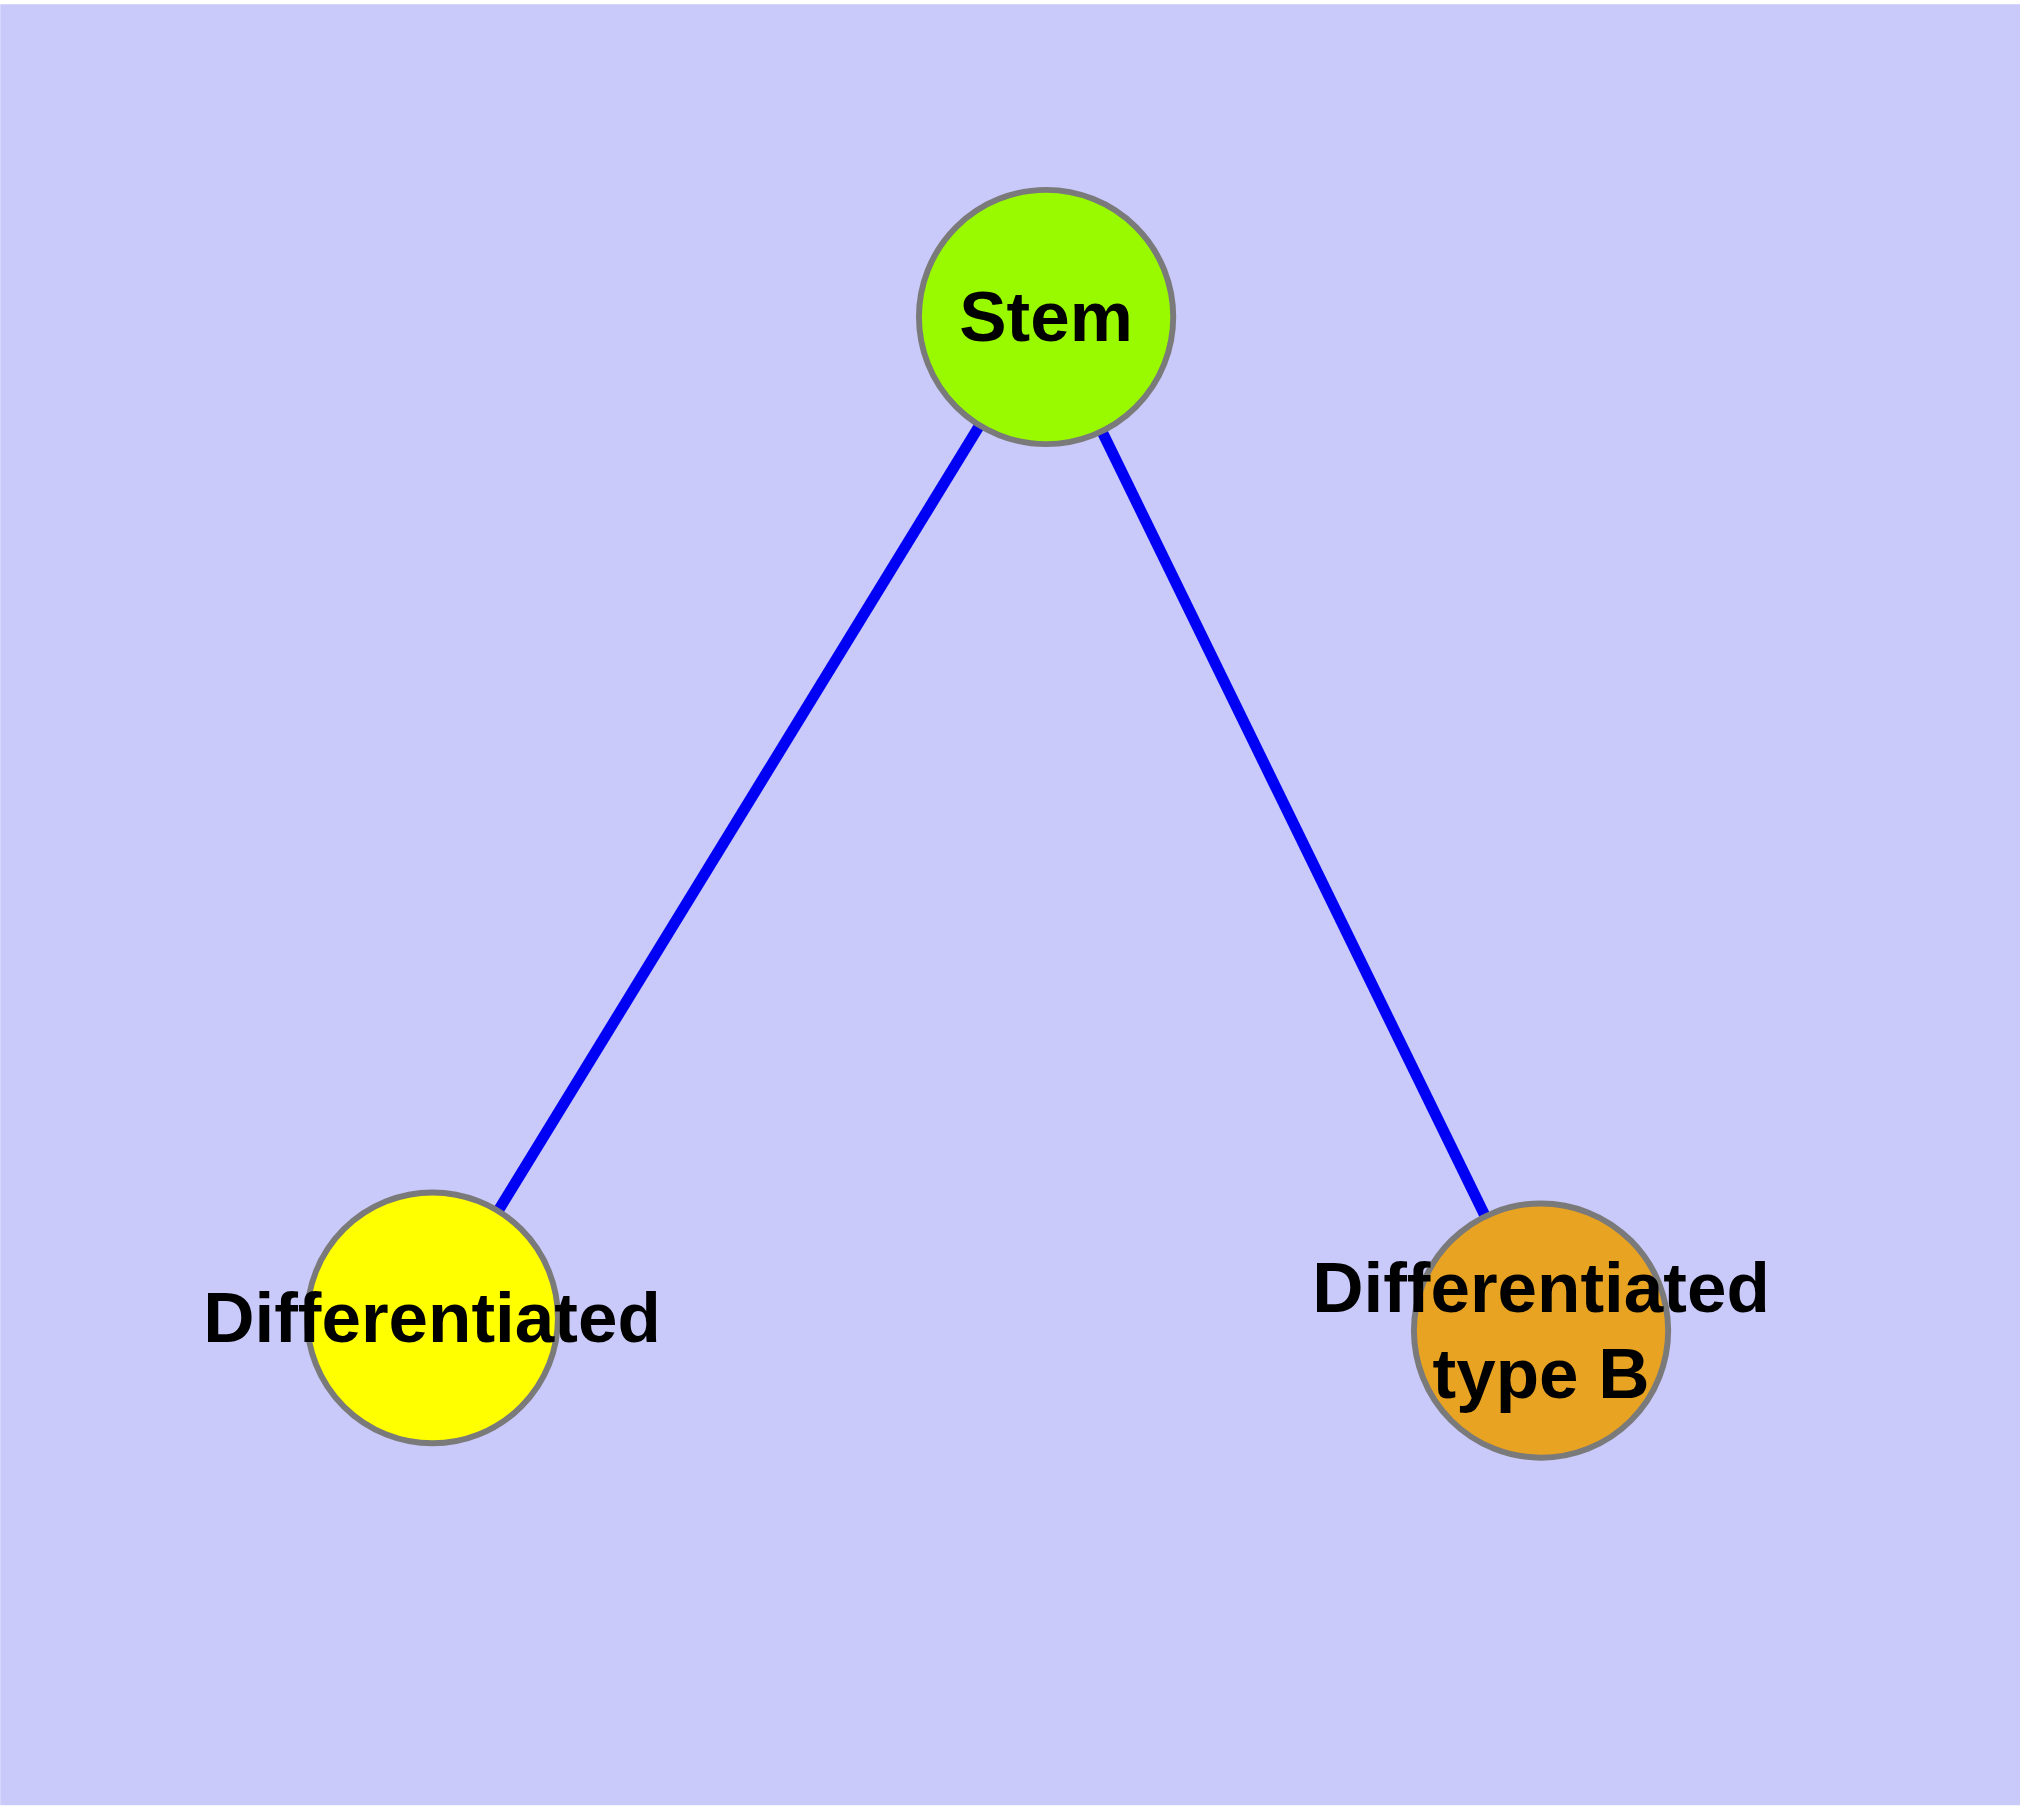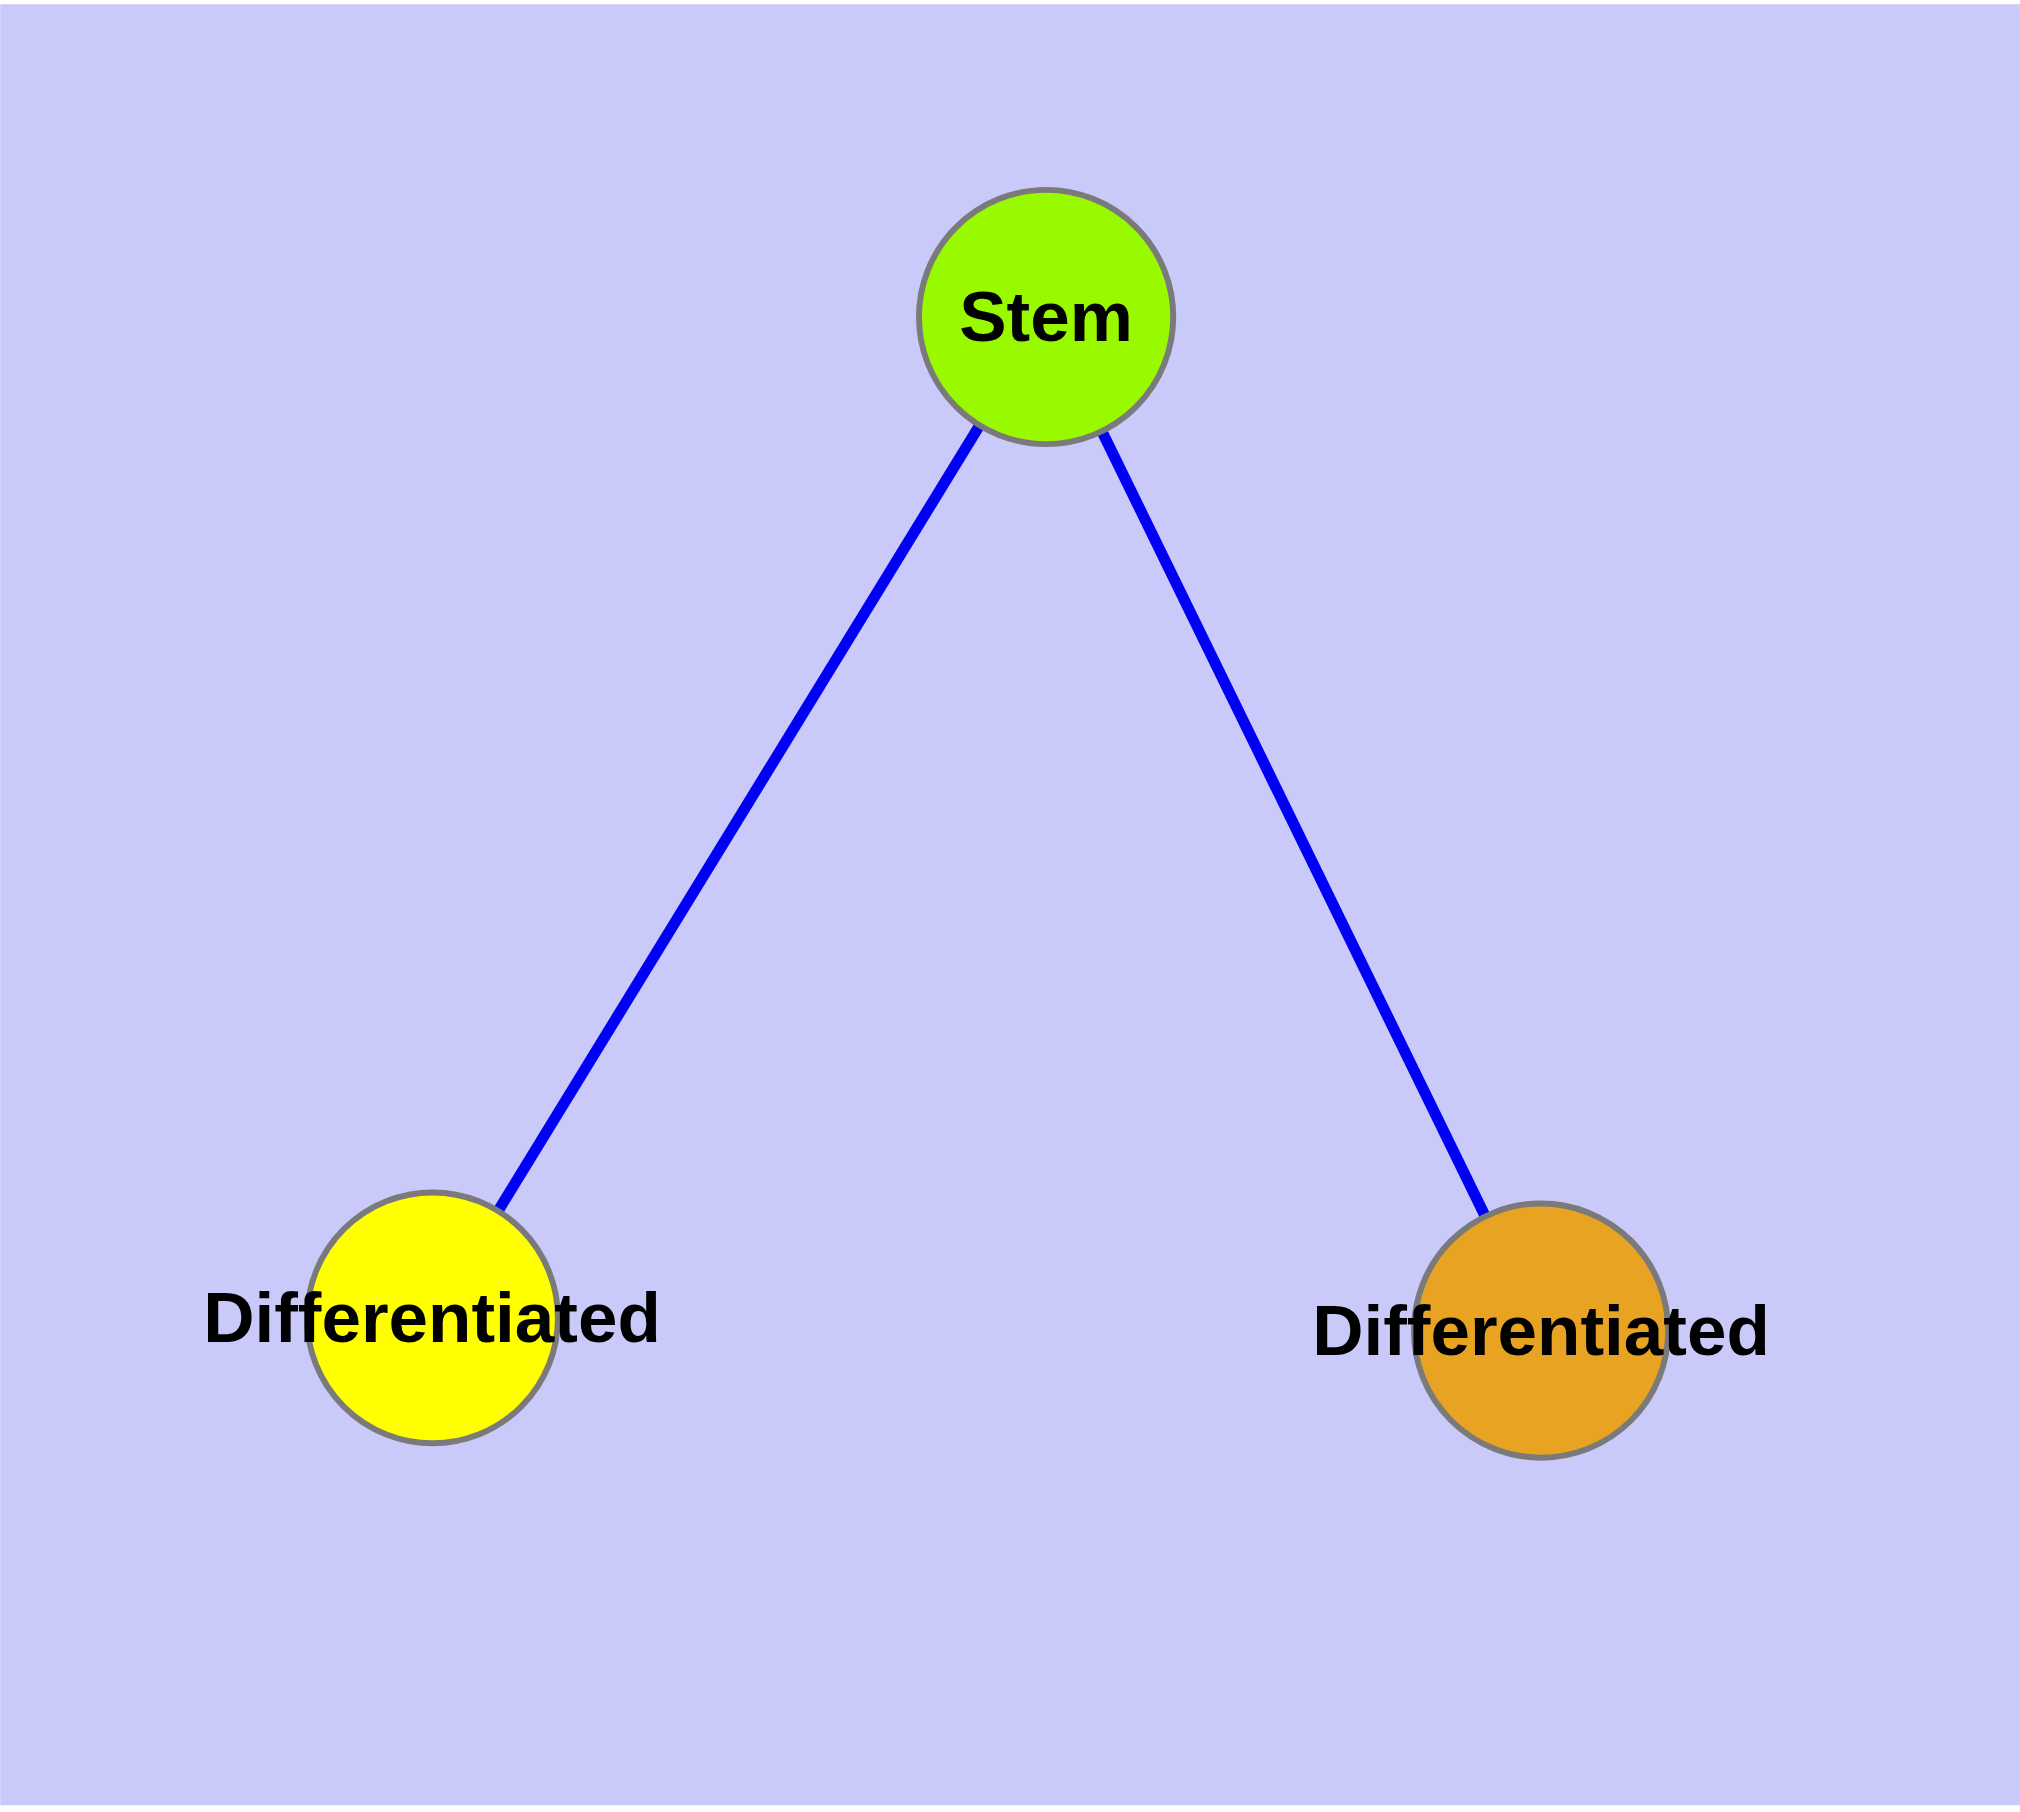--- a/index.html
+++ b/index.html
@@ -68,16 +68,17 @@
   <div class="node-label" style="left:1046px; top:317px;">
     <div>Stem</div>
   </div>
 
   <div class="node-label" style="left:432px; top:1318px;">
     <div>Differentiated</div>
   </div>
 
   <div class="node-label" style="left:1541px; top:1331px;">
     <div>Differentiated</div>
+    <div>type B</div>
   </div>
 
 </div>
 
 
 </body></html>

